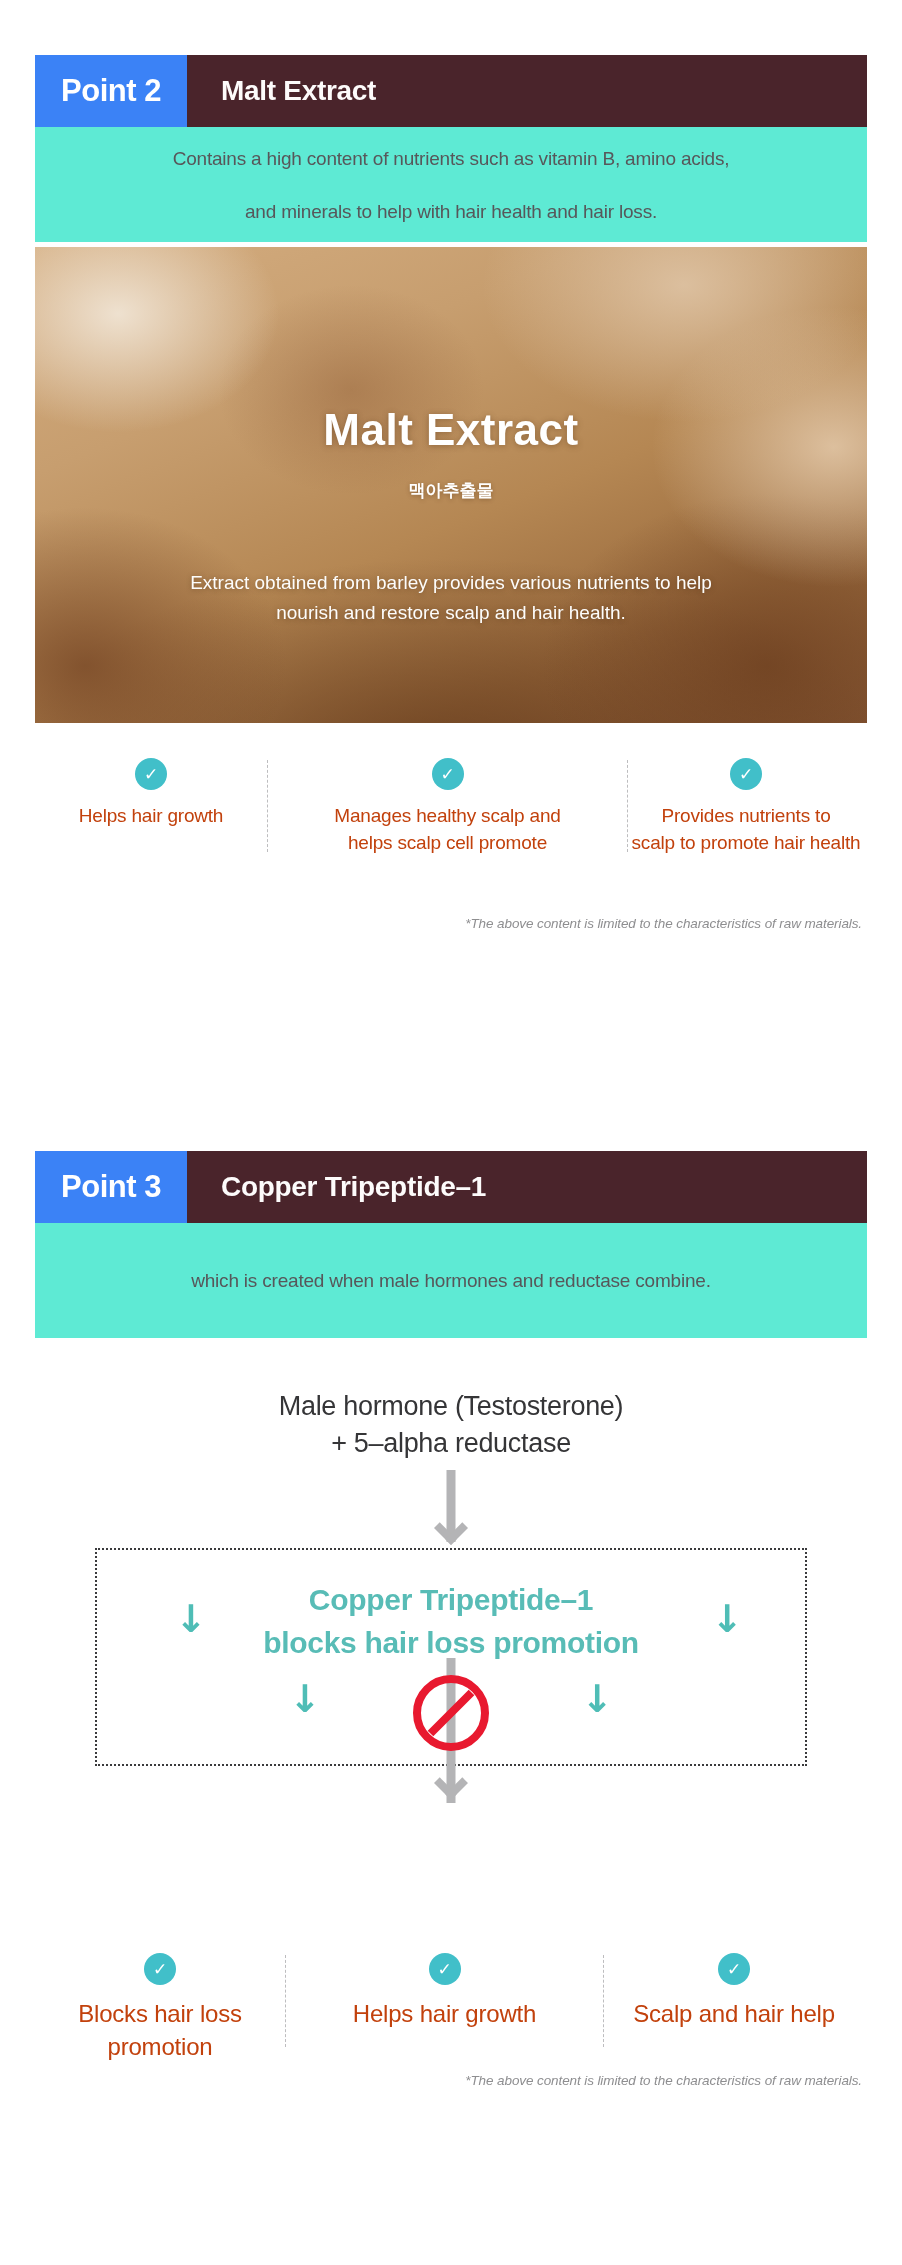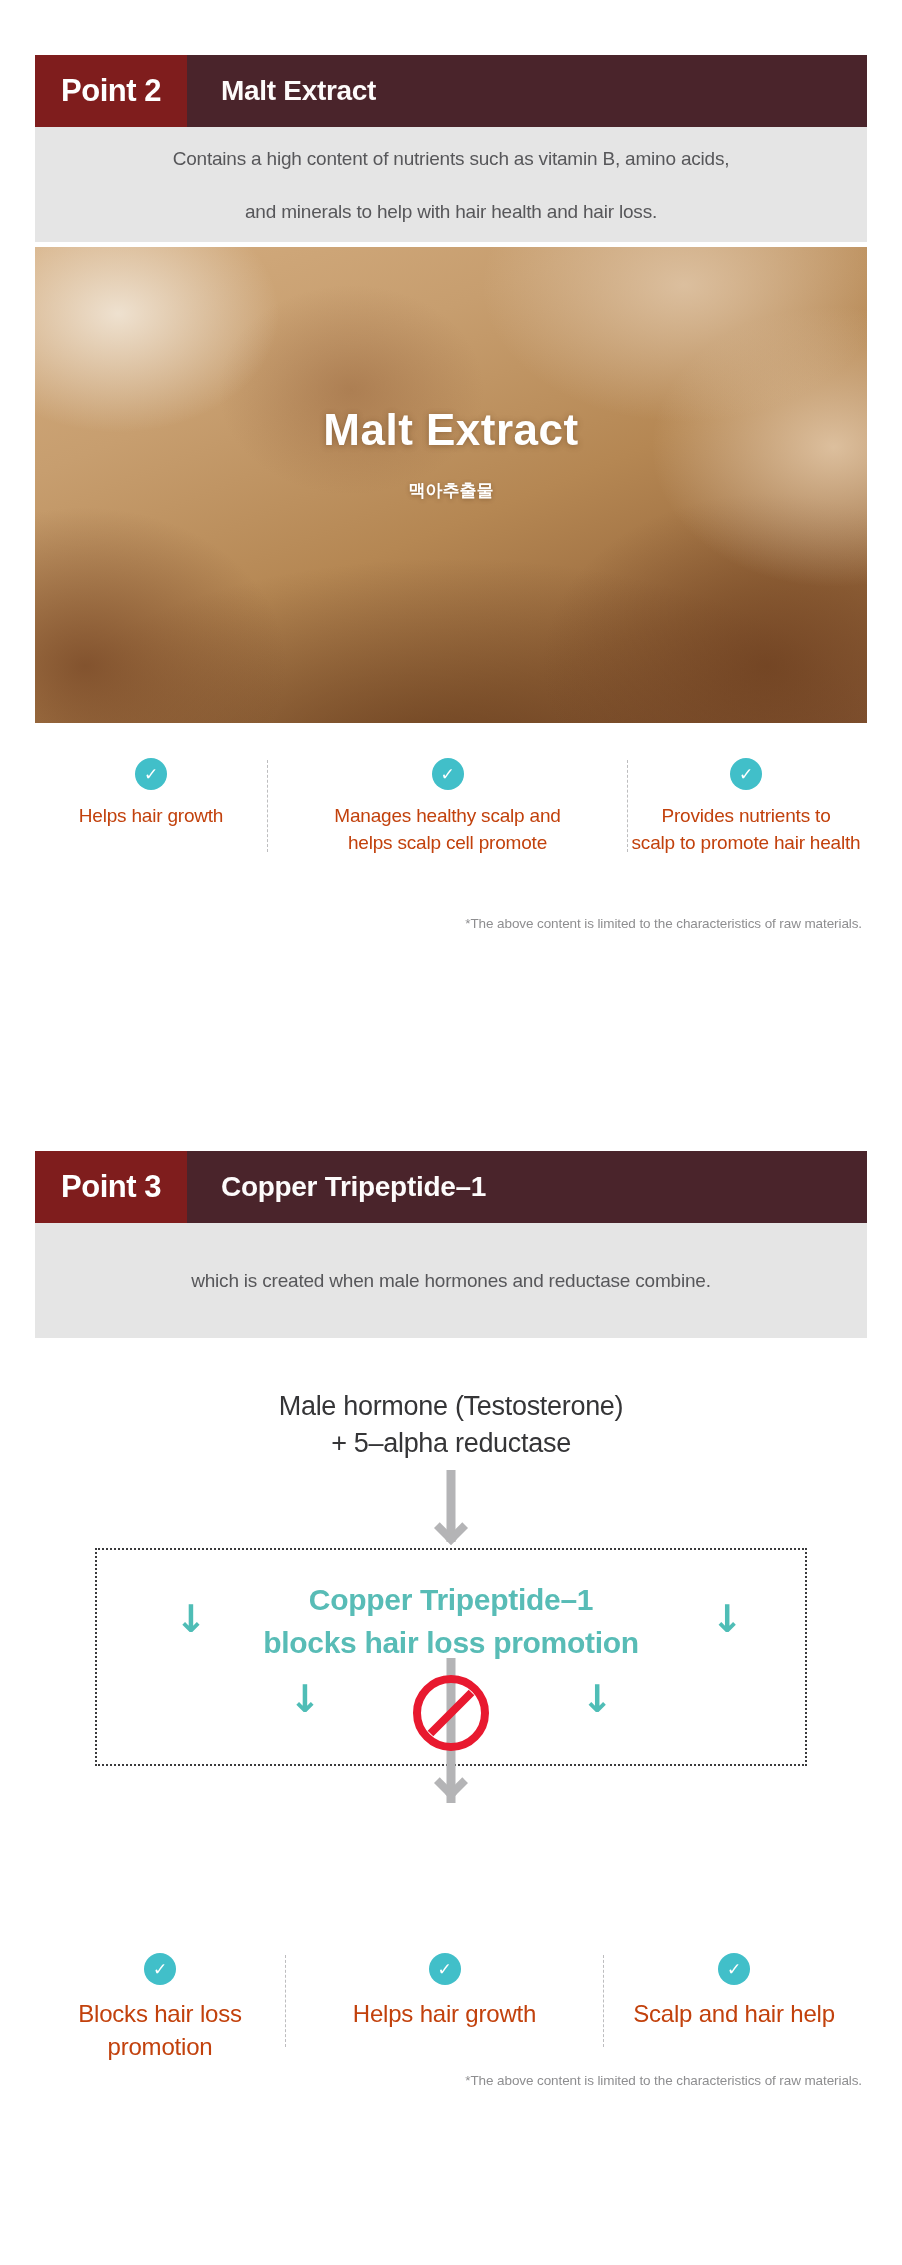--- a/index.html
+++ b/index.html
@@ -1,27 +1,27 @@
 <!DOCTYPE html>
 <html><head>
 <meta charset="utf-8">
 <style>
   * { margin:0; padding:0; box-sizing:border-box; }
   body { background:#ffffff; font-family:"Liberation Sans","DejaVu Sans",sans-serif; }
   .page { position:relative; width:902px; height:2265px; background:#fff; overflow:hidden; margin:0 auto; }
 
   
   .sec-header { margin:0 35px; height:72px; display:flex; }
-  .sec-badge { width:152px; background:#7f1d1d; color:#fff; font-size:31px; font-weight:bold;
+  .sec-badge { width:152px; background:#3b82f6; color:#fff; font-size:31px; font-weight:bold;
                display:flex; align-items:center; justify-content:center; letter-spacing:-0.5px; }
   .sec-title { flex:1; background:#4a242b; color:#fdfbfb; font-size:28px; font-weight:600;
                display:flex; align-items:center; padding-left:34px; letter-spacing:-0.3px; }
 
   
-  .gray-box { margin:0 35px; height:115px; background:#e5e5e5; display:flex; flex-direction:column;
+  .gray-box { margin:0 35px; height:115px; background:#5eead4; display:flex; flex-direction:column;
               align-items:center; justify-content:center;gap:24px; }
   .gray-box p { color:#57575a; font-size:19px; line-height:29px; text-align:center; letter-spacing:-0.2px; }
 
   
   .hero { position:relative; margin:5px 35px 0; height:476px; overflow:hidden;
     background:
       radial-gradient(ellipse 230px 170px at 10% 14%, rgba(240,228,212,0.95), rgba(240,228,212,0) 70%),
       radial-gradient(ellipse 280px 190px at 78% 8%,  rgba(224,198,168,0.85), rgba(224,198,168,0) 72%),
       radial-gradient(ellipse 190px 150px at 38% 30%, rgba(150,100,60,0.50), rgba(150,100,60,0) 70%),
       radial-gradient(ellipse 260px 200px at 96% 42%, rgba(233,208,178,0.8), rgba(233,208,178,0) 70%),
@@ -44,21 +44,21 @@
   .s2 .check-col.c1 { width:250px; } .s2 .check-col.c2 { width:317px; } .s2 .check-col.c3 { width:260px; }
   .check-circle { width:32px; height:32px; border-radius:50%; background:#41bfc9; color:#fff;
                   display:flex; align-items:center; justify-content:center;
                   font-size:17px; font-weight:bold; }
   .check-label { margin-top:12px; color:#c2410c; letter-spacing:-0.2px; }
   .s1 .check-label { font-size:19px; line-height:27px; }
   .s2 .check-label { font-size:24px; line-height:33px; }
   .check-sep { width:0; border-left:1px dashed #bdbdbf; height:92px; margin-top:2px; }
 
   
-  .footnote { margin:0 40px 0 0; text-align:right; color:#8e8e90; font-size:13.5px; letter-spacing:-0.1px; }
+  .footnote { margin:0 40px 0 0; text-align:right; color:#8e8e90; font-size:13.5px; letter-spacing:-0.1px;font-style:italic; }
   .fn1 { margin-top:60px; }
   .fn2 { margin-top:10px; }
 
   
   .hdr1 { margin-top:55px; }
   .hdr2 { margin-top:220px;border-radius:11px; }
 
   
   .diagram { position:relative; margin-top:50px; height:505px; }
   .diag-source { position:absolute; top:0; left:0; right:0; text-align:center;
@@ -96,20 +96,24 @@
   </div>
 
   <div class="gray-box">
     <p>Contains a high content of nutrients such as vitamin B, amino acids,</p>
     <p>and minerals to help with hair health and hair loss.</p>
   </div>
 
   <div class="hero">
     <div class="hero-title">Malt Extract</div>
     <div class="hero-kr">맥아추출물</div>
+    <div class="hero-caption">
+      <div>Extract obtained from barley provides various nutrients to help</div>
+      <div>nourish and restore scalp and hair health.</div>
+    </div>
   </div>
 
   <div class="checks s1">
     <div class="check-col c1">
       <div class="check-circle">✓</div>
       <div class="check-label">
         <div>Helps hair growth</div>
       </div>
     </div>
     <div class="check-sep"></div>

